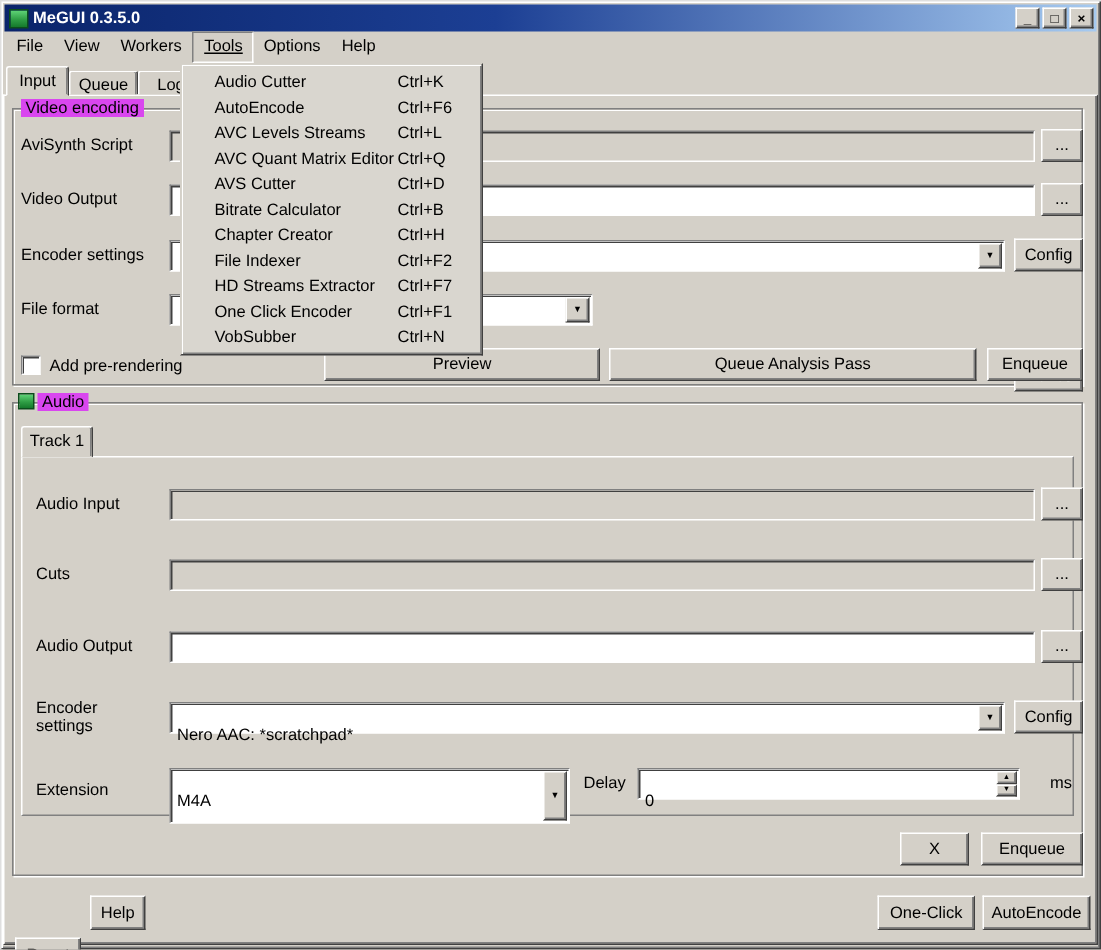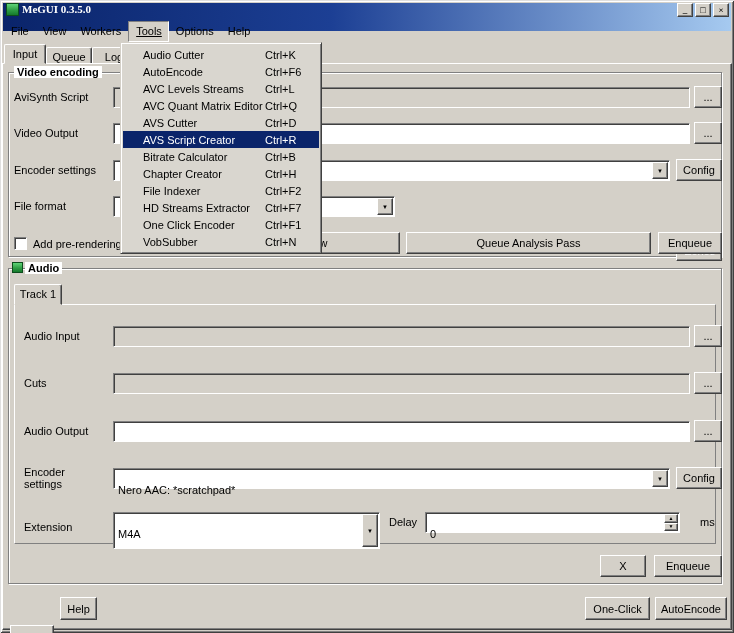--- a/index.html
+++ b/index.html
@@ -8,23 +8,23 @@
     background:#d4d0c8;color:#000;
     font-family:"Liberation Sans", sans-serif;font-size:11px;
   }
   .abs{position:absolute;}
   .window{
     position:absolute;inset:0;background:#d4d0c8;
     box-shadow: inset 1px 1px 0 #dfdfdf, inset -1px -1px 0 #404040,
                 inset 2px 2px 0 #ffffff, inset -2px -2px 0 #808080;
   }
   .titlebar{
-    position:absolute;left:3px;top:3px;right:3px;height:28px;
+    position:absolute;left:3px;top:3px;right:3px;height:18px;
     background:linear-gradient(90deg,#0a246a 0%,#1c3f94 45%,#a6caf0 100%);
-    display:flex;padding:0 2px;font-family:Liberation Serif, serif;
+    display:flex;align-items:center;padding:0 2px;
   }
   .app-icon{
     width:13px;height:13px;margin:0 3px 0 1px;flex:0 0 auto;
     background:linear-gradient(180deg,#5fd477 0%,#2f9e45 55%,#157a2c 100%);
     border:1px solid #0c4d1c;box-sizing:border-box;
   }
   .title-text{color:#fff;font-weight:bold;font-size:11px;white-space:nowrap;}
   .tb-btns{margin-left:auto;display:flex;gap:2px;}
   .tb-btn{
     width:16px;height:14px;background:#d4d0c8;
@@ -95,21 +95,21 @@
     border-color:#ffffff #404040 #404040 #ffffff;
     box-shadow: inset -1px -1px 0 #808080;
     display:flex;align-items:center;justify-content:center;
     font-size:5px;box-sizing:border-box;line-height:1;
   }
   .groupbox{
     position:absolute;border:1px solid #808080;
     box-shadow: 1px 1px 0 #ffffff, inset 1px 1px 0 #ffffff;
     box-sizing:border-box;
   }
-  .group-label{position:absolute;background:#ffffff;padding:0 3px;white-space:nowrap;font-weight:bold;}
+  .group-label{position:absolute;background:#d946ef;padding:0 3px;white-space:nowrap;}
   .lab{position:absolute;white-space:nowrap;}
   .checkbox{
     position:absolute;width:13px;height:13px;background:#fff;
     border:1px solid;border-color:#808080 #ffffff #ffffff #808080;
     box-shadow: inset 1px 1px 0 #404040;box-sizing:border-box;
   }
   .menu-panel{
     position:absolute;left:120px;top:42px;width:202px;
     background:#d9d6cf;z-index:100;
     border:1px solid;border-color:#d4d0c8 #404040 #404040 #d4d0c8;
@@ -279,24 +279,20 @@
       <span class="m-sc">Ctrl+L</span>
     </div>
     <div class="menu-row">
       <span class="m-lbl">AVC Quant Matrix Editor</span>
       <span class="m-sc">Ctrl+Q</span>
     </div>
     <div class="menu-row">
       <span class="m-lbl">AVS Cutter</span>
       <span class="m-sc">Ctrl+D</span>
     </div>
-    <div class="menu-row hl">
-      <span class="m-lbl">AVS Script Creator</span>
-      <span class="m-sc">Ctrl+R</span>
-    </div>
     <div class="menu-row">
       <span class="m-lbl">Bitrate Calculator</span>
       <span class="m-sc">Ctrl+B</span>
     </div>
     <div class="menu-row">
       <span class="m-lbl">Chapter Creator</span>
       <span class="m-sc">Ctrl+H</span>
     </div>
     <div class="menu-row">
       <span class="m-lbl">File Indexer</span>

